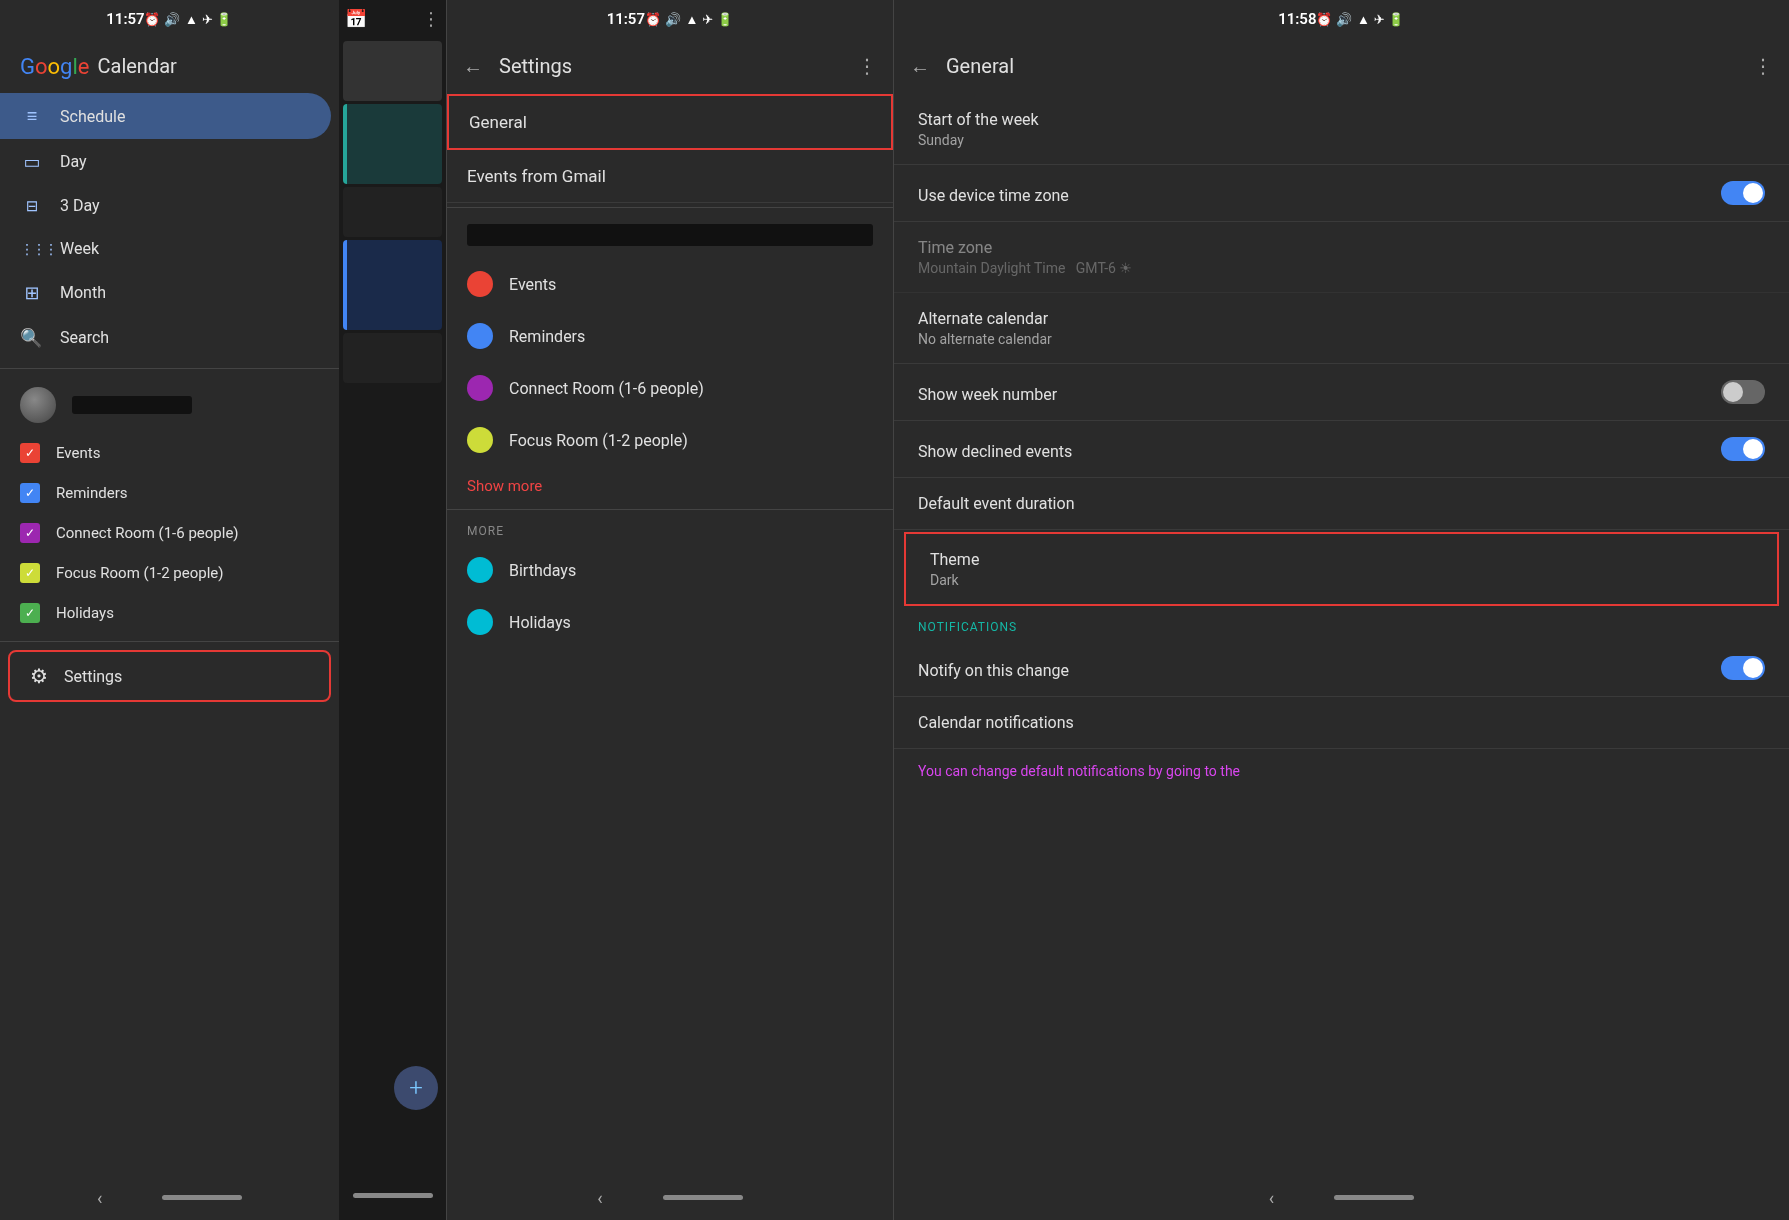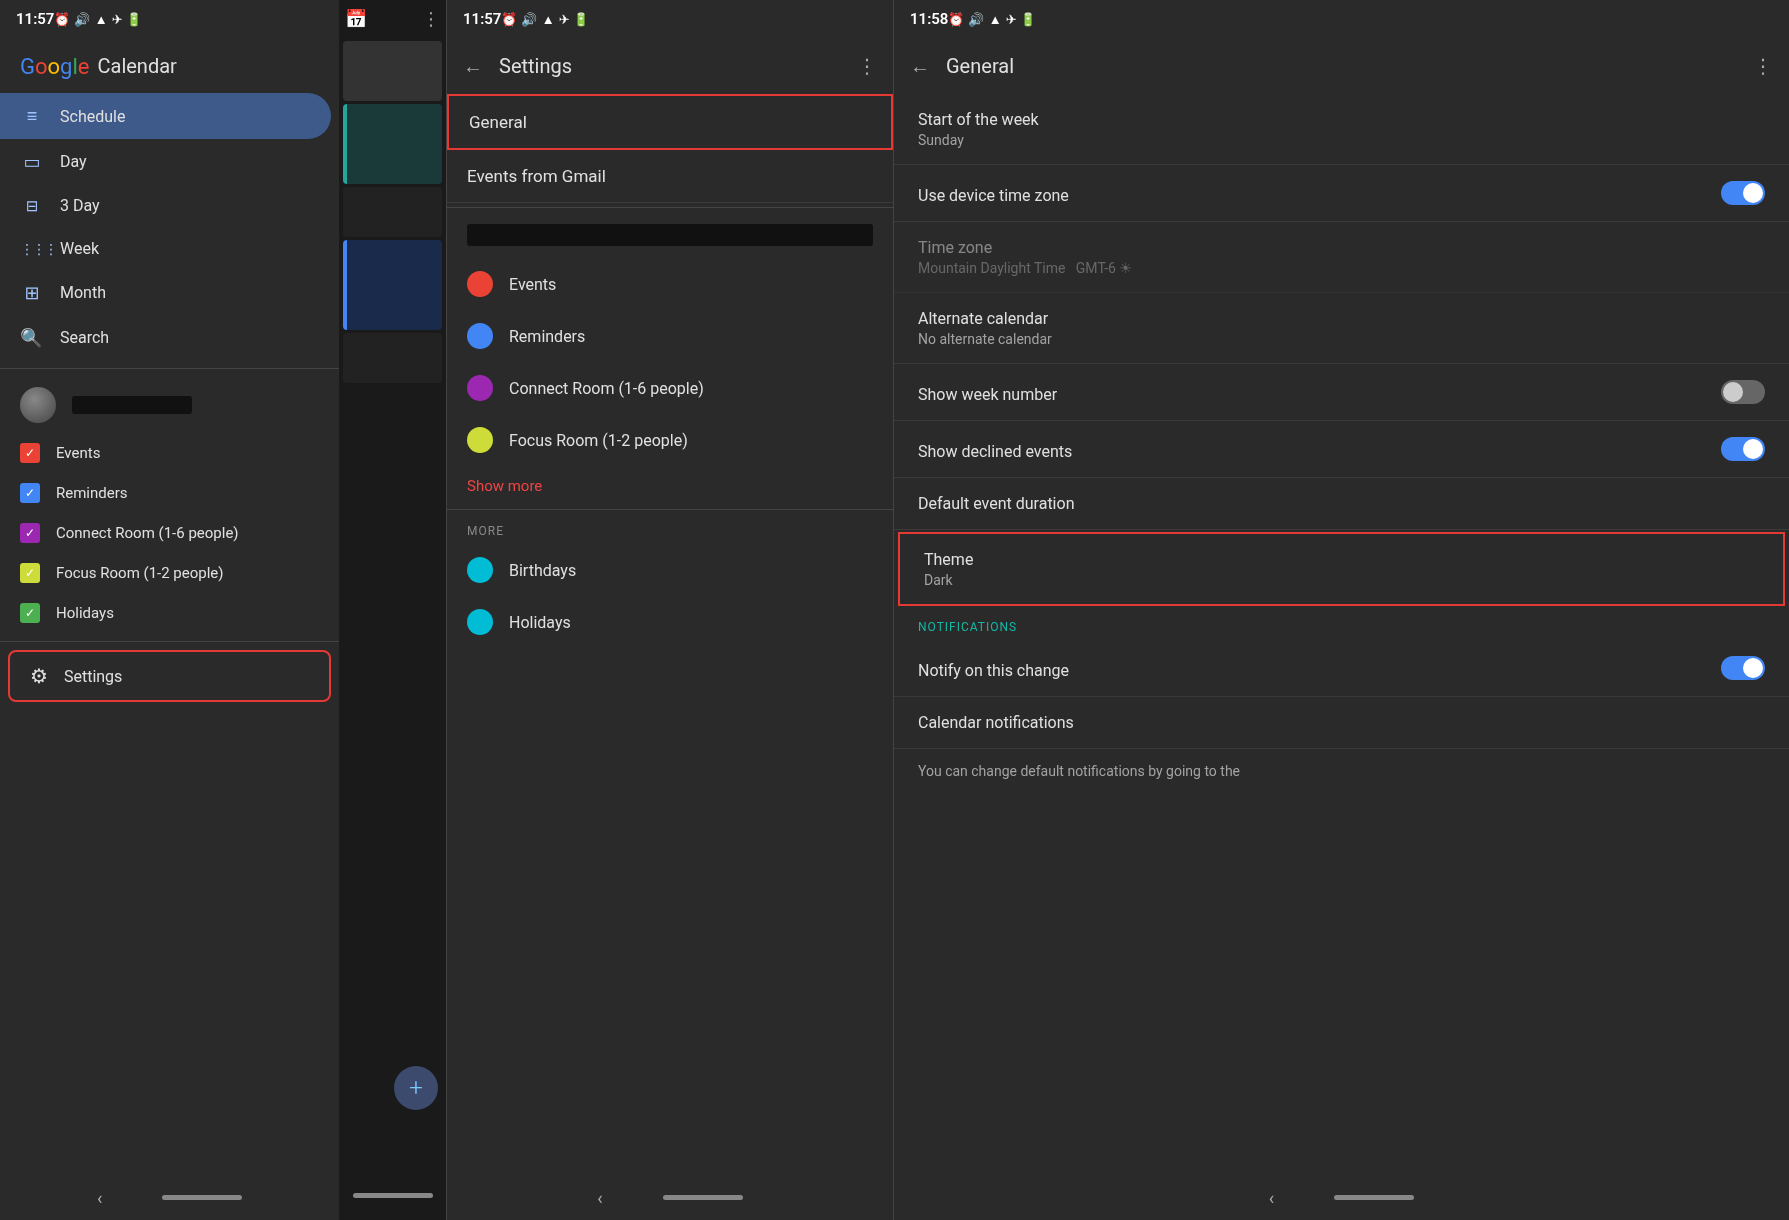--- a/index.html
+++ b/index.html
@@ -17,21 +17,21 @@
     .phone-panel {
       display: flex;
       flex-direction: column;
       background: #2a2a2a;
       position: relative;
       overflow: hidden;
     }
 
     .status-bar {
       display: flex;
-      justify-content: flex-start;
+      justify-content: center;
       align-items: center;
       padding: 8px 16px;
       background: #2a2a2a;
       min-height: 38px;
     }
     .status-time {
       color: #ffffff;
       font-size: 15px;
       font-weight: 600;
     }
@@ -331,33 +331,33 @@
       position: absolute;
       left: 2px;
       top: 2px;
       width: 20px;
       height: 20px;
       border-radius: 50%;
       background: #ccc;
     }
     .theme-box {
       border: 2px solid #e53935;
-      margin: 2px 4px;
+      margin: 2px 10px;
     }
     .notifications-section-header {
       padding: 12px 24px 6px;
       font-size: 12px;
       color: #14b8a6;
       letter-spacing: 1px;
       text-transform: uppercase;
     }
     .setting-description {
       padding: 12px 24px;
       font-size: 14px;
-      color: #a3a3a3;
+      color: #d946ef;
       line-height: 1.5;
     }
 
     .user-avatar {
       width: 36px;
       height: 36px;
       border-radius: 50%;
       background: radial-gradient(circle at 40% 35%, #888 0%, #444 100%);
     }
   </style>

